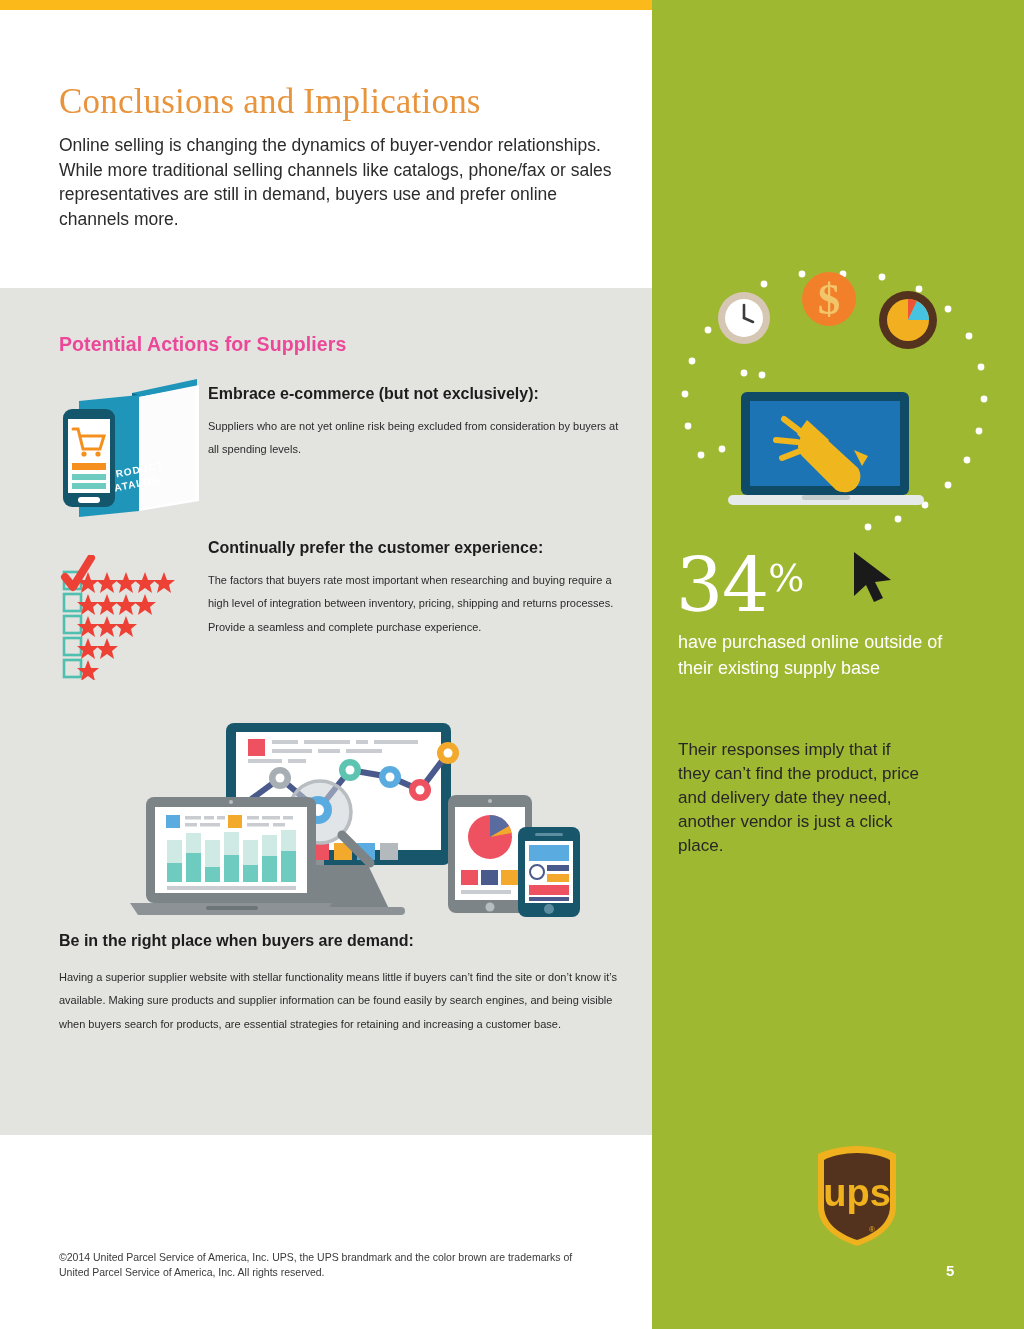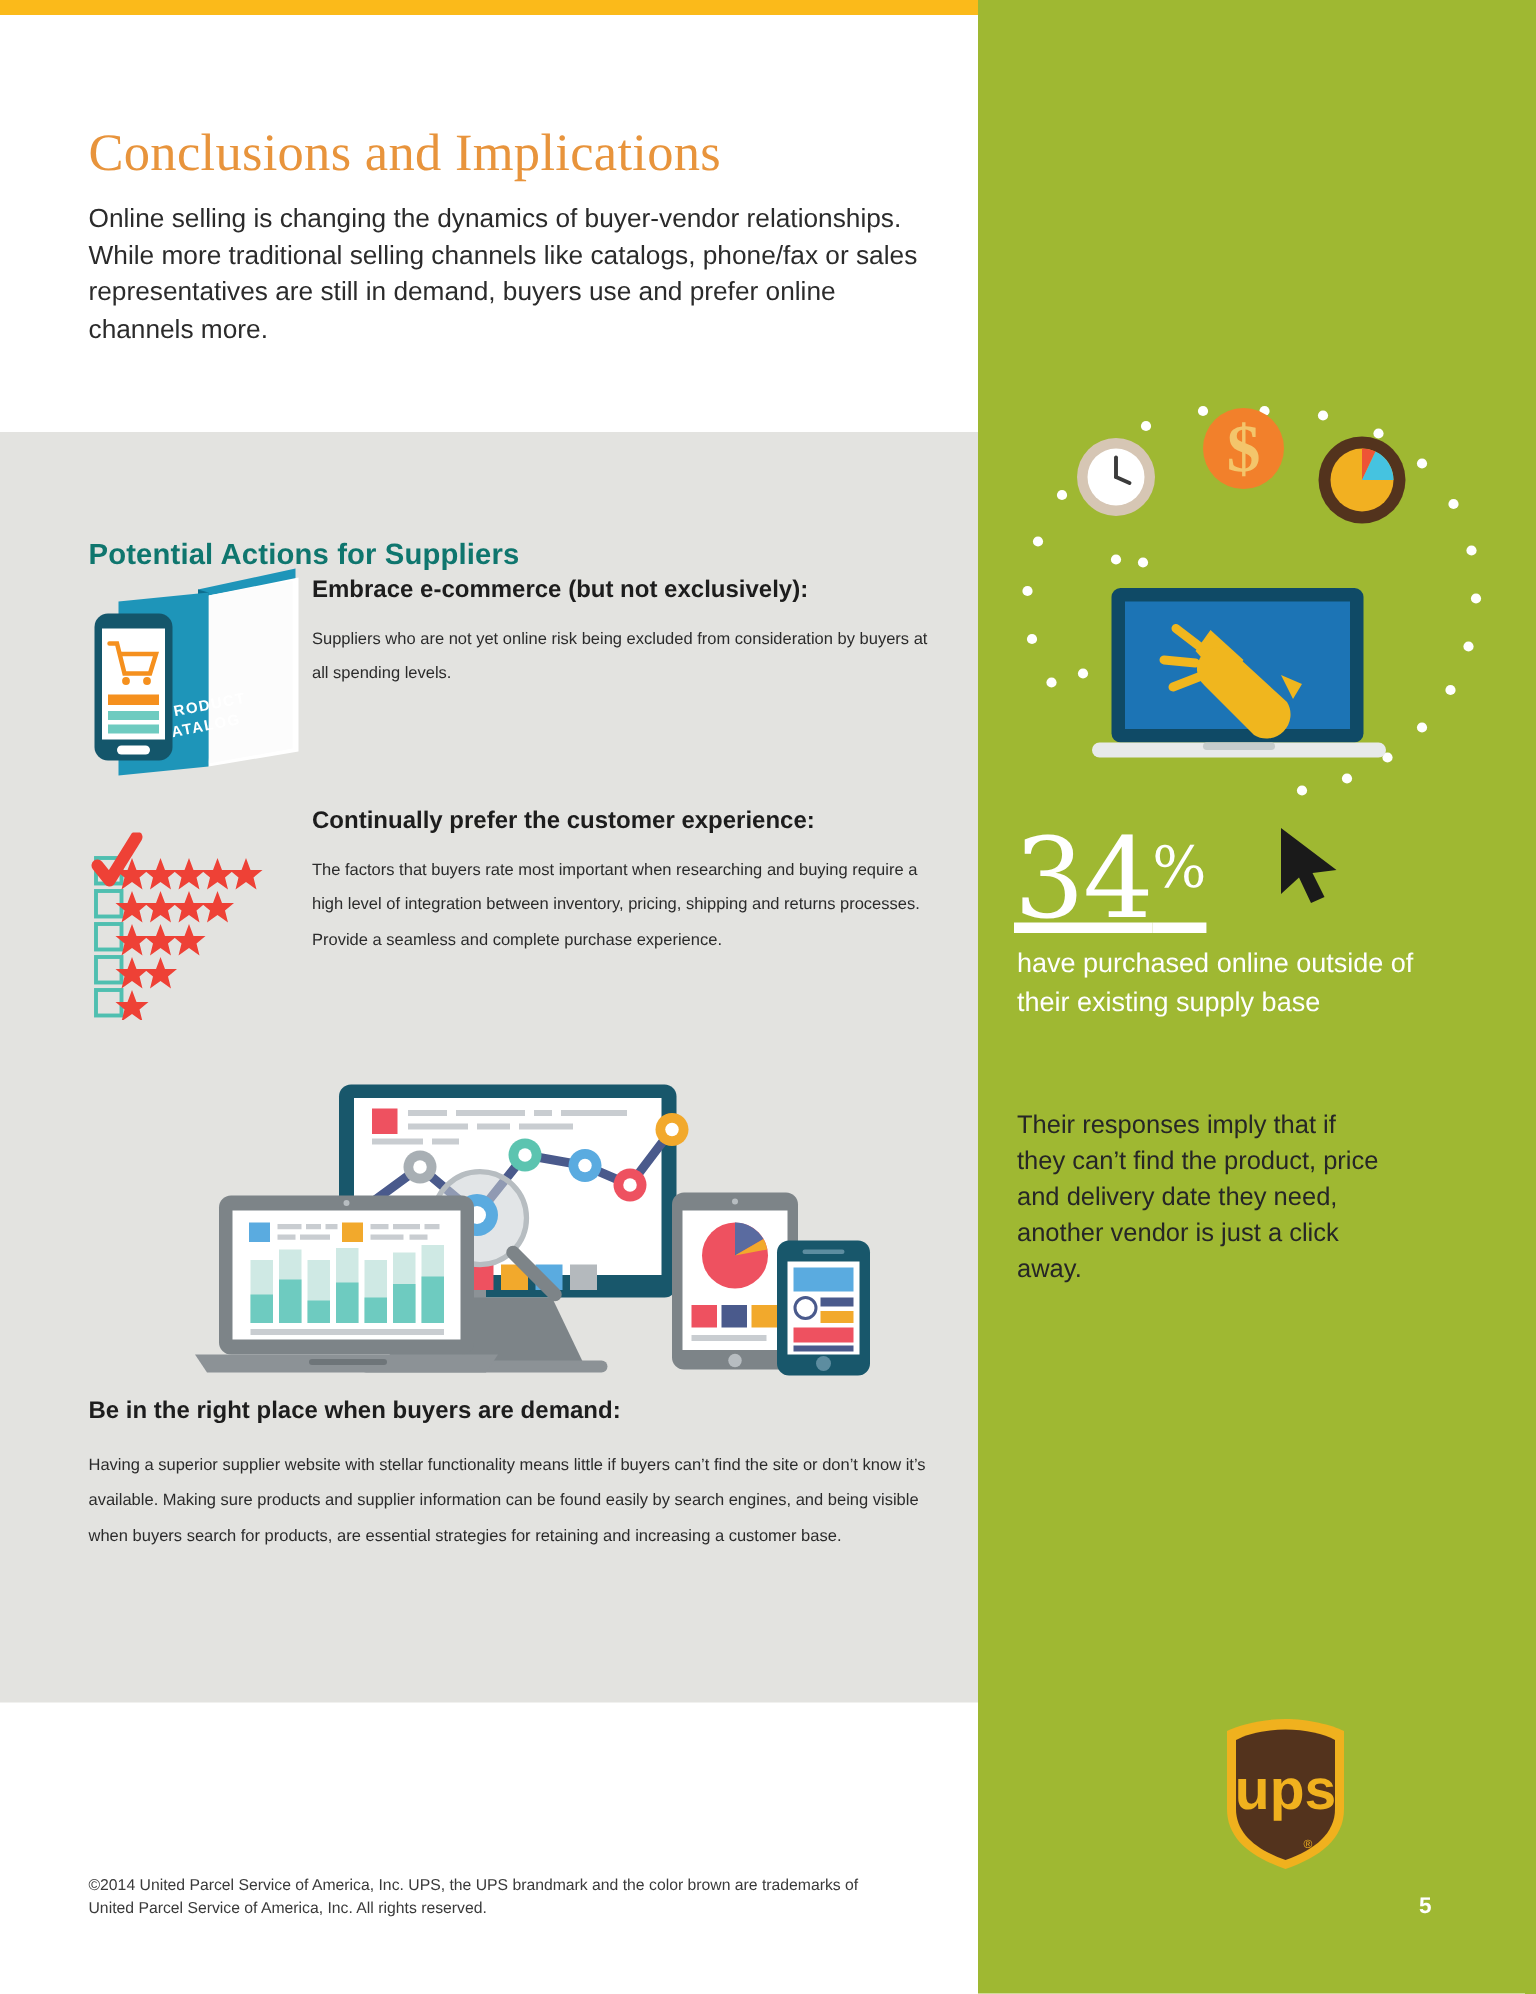--- a/index.html
+++ b/index.html
@@ -25,21 +25,21 @@
     font-family:"Liberation Serif", serif;
     font-size:35px;line-height:40px;color:#E8943C;font-weight:400;letter-spacing:.2px;
   }
   .intro{
     position:absolute;left:59px;top:133px;width:560px;
     font-size:17.5px;line-height:24.6px;color:#2b2b2b;
   }
 
   .section-title{
     position:absolute;left:59px;top:333px;
-    font-size:19.5px;font-weight:bold;color:#0f766e;letter-spacing:.1px;margin-top:26px;
+    font-size:19.5px;font-weight:bold;color:#ec4899;letter-spacing:.1px;
   }
 
   .action{position:absolute;}
   .action .a-head{font-size:16px;font-weight:bold;color:#1d1d1d;line-height:22px;}
   .action .a-body{font-size:11px;line-height:23.4px;color:#2b2b2b;margin-top:10px;}
 
   #action-1{left:208px;top:383px;width:420px;}
   #action-2{left:208px;top:537px;width:418px;}
   #action-3{left:59px;top:930px;width:560px;}
   #action-3 .a-body{margin-top:14px;}
@@ -54,21 +54,20 @@
     position:absolute;left:59px;top:1250px;width:520px;
     font-size:10.5px;line-height:14.5px;color:#3a3a3a;
   }
 
   
   .stat-number{
     position:absolute;left:676px;top:541px;
     font-family:"DejaVu Serif", serif;
     font-weight:300;color:#ffffff;font-size:74px;line-height:74px;
     letter-spacing:-1px;
-    text-decoration:underline;
   }
   .stat-number .pct{font-size:38px;vertical-align:20px;letter-spacing:0;}
   .stat-caption{
     position:absolute;left:678px;top:630px;width:280px;
     font-size:18px;line-height:25.5px;color:#ffffff;
   }
   .stat-body{
     position:absolute;left:678px;top:738px;width:248px;
     font-size:17px;line-height:24px;color:#262626;
   }
@@ -380,21 +379,21 @@
 
 <div class="stat-number">
   <span>34</span><span class="pct">%</span>
 </div>
 
 <svg style="position:absolute;left:848px;top:548px;" width="60" height="60" viewBox="0 0 60 60">
   <polygon points="6,4 6,48 18,37 26,54 35,50 27,34 43,32" fill="#1A1A1A"></polygon>
 </svg>
 
 <div class="stat-caption">have purchased online outside of their existing supply base</div>
-<div class="stat-body">Their responses imply that if they can’t find the product, price and delivery date they need, another vendor is just a click away.</div>
+<div class="stat-body">Their responses imply that if they can’t find the product, price and delivery date they need, another vendor is just a click place.</div>
 
 <div class="ill-ups">
   <svg width="90" height="104" viewBox="0 0 90 104">
     <path d="M45 2 C30 2 14 6 6 10 L6 62 C6 82 22 94 45 102 C68 94 84 82 84 62 L84 10 C76 6 60 2 45 2 Z" fill="#F0B11E"></path>
     <path d="M45 9 C32 9 19 12 12 16 L12 62 C12 78 25 89 45 96 C65 89 78 78 78 62 L78 16 C71 12 58 9 45 9 Z" fill="#53331D"></path>
     <text x="45" y="62" text-anchor="middle" font-family="'Liberation Sans',sans-serif" font-size="38" font-weight="bold" fill="#F0B11E">ups</text>
     <text x="57" y="88" font-family="'Liberation Sans',sans-serif" font-size="8" fill="#F0B11E">®</text>
   </svg>
 </div>
 

